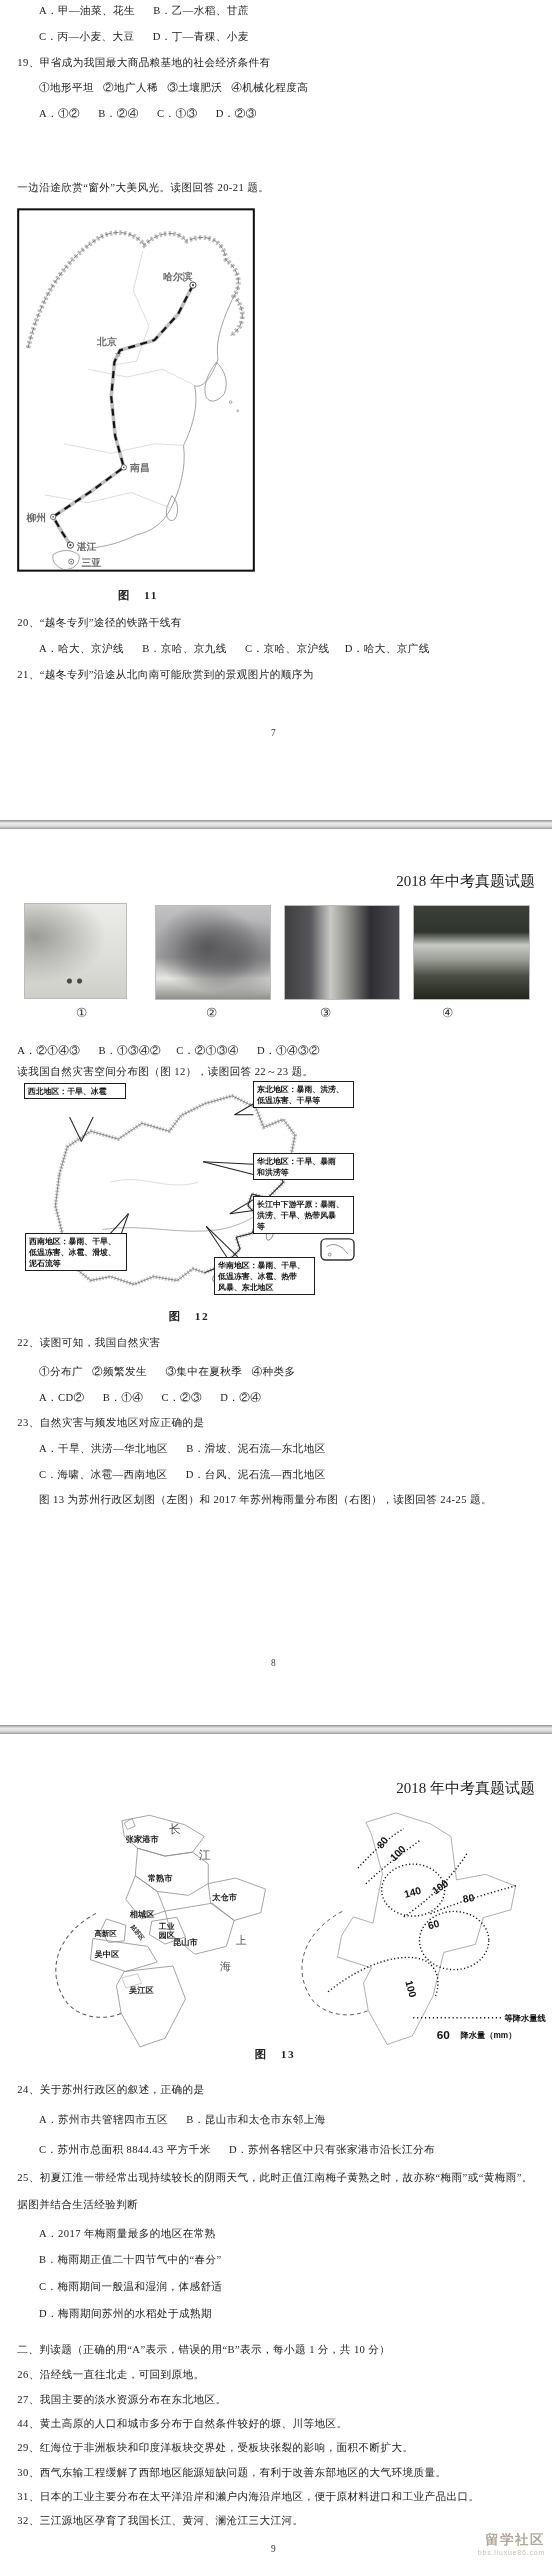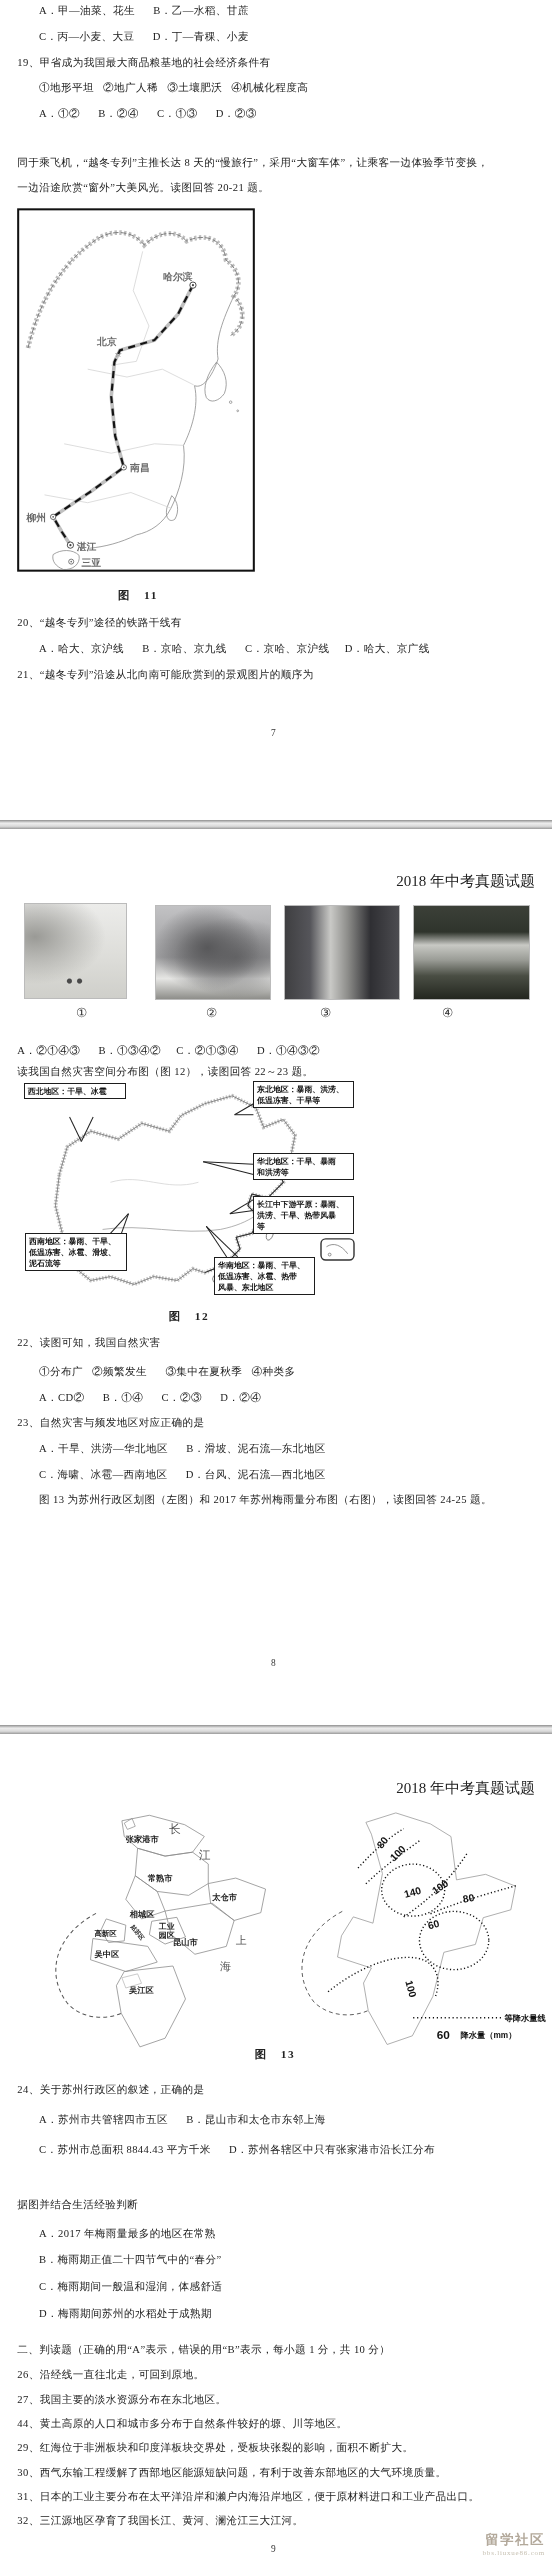--- a/index.html
+++ b/index.html
@@ -23,37 +23,36 @@
       linear-gradient(180deg,#c2c2c4 0%,#9e9ea0 55%,#e6e6e4 78%,#8e8e8a 100%);}
   .p3{background:
       linear-gradient(90deg,#3f3f41 0%,#55555a 22%,#c9c9c6 40%,#8d8d8a 55%,#2f2f33 75%,#4c4c50 100%),
       linear-gradient(180deg,#777 0%,#555 100%);}
   .p4{background:
       linear-gradient(180deg,#3c4038 0%,#2f342c 28%,#c8c9c4 42%,#9a9c96 58%,#4a4e44 75%,#23261f 100%);}
   .plabel{position:absolute;font-size:12.6px;color:#333;}
   .cbox{position:absolute;border:1.3px solid #1d1d1d;background:#fff;padding:1.6px 3.1px;
         font-family:"Liberation Sans","DejaVu Sans",sans-serif;font-size:7.9px;font-weight:bold;
         line-height:1.4;color:#111;z-index:3;}
-  .wm{position:absolute;text-align:right;font-family:Liberation Serif, serif;}
+  .wm{position:absolute;text-align:right;font-family:Liberation Sans, sans-serif;}
   .wm .t{font-size:13.4px;font-weight:bold;color:#b3a99b;letter-spacing:1.6px;}
   .wm .u{font-size:7px;color:#c7c0b2;letter-spacing:0.8px;}
   svg{position:absolute;overflow:visible;}
   svg text{font-family:"Liberation Sans","DejaVu Sans",sans-serif;}
 </style>
 </head>
 <body>
 
 <div id="canvas">
 
   <div class="line" style="left:39px;top:4.7px">A．甲—油菜、花生      B．乙—水稻、甘蔗</div>
   <div class="line" style="left:39px;top:31px">C．丙—小麦、大豆      D．丁—青稞、小麦</div>
   <div class="line" style="left:17.3px;top:57px">19、甲省成为我国最大商品粮基地的社会经济条件有</div>
   <div class="line" style="left:39px;top:82px">①地形平坦   ②地广人稀   ③土壤肥沃   ④机械化程度高</div>
   <div class="line" style="left:39px;top:108px">A．①②      B．②④      C．①③      D．②③</div>
-  <div class="line" style="left:17.3px;top:157px">同于乘飞机，“越冬专列”主推长达 8 天的“慢旅行”，采用“大窗车体”，让乘客一边体验季节变换，</div>
   <div class="line" style="left:17.3px;top:182px">一边沿途欣赏“窗外”大美风光。读图回答 20-21 题。</div>
 
   <svg style="left:17.3px;top:208px" width="238" height="364" viewBox="0 0 303 463">
     <rect x="1.5" y="1.5" width="300" height="460" fill="#fff" stroke="#111" stroke-width="2.6"></rect>
     <path d="M14,178 C28,120 55,72 98,42 C122,24 150,30 162,47 C178,31 202,26 216,42 C242,30 264,42 266,66 C282,77 287,97 276,112 C292,127 290,152 272,162" fill="none" stroke="#bdbdbd" stroke-width="6" stroke-dasharray="3 3"></path>
     <path d="M14,178 C28,120 55,72 98,42 C122,24 150,30 162,47 C178,31 202,26 216,42 C242,30 264,42 266,66 C282,77 287,97 276,112 C292,127 290,152 272,162" fill="none" stroke="#777" stroke-width="1.2" stroke-dasharray="7 3"></path>
     <path d="M276,112 C262,142 252,168 256,192 C248,216 236,230 226,226 C232,252 222,282 212,302 C216,332 206,362 196,382 C186,402 170,412 152,416 C132,426 112,431 92,433" fill="none" stroke="#8a8a8a" stroke-width="1"></path>
     <path d="M254,196 C264,206 270,221 264,236 C257,246 246,249 241,241 C236,229 242,211 254,196 Z" fill="none" stroke="#8a8a8a" stroke-width="1"></path>
     <circle cx="272" cy="247" r="1.6" fill="none" stroke="#8a8a8a"></circle>
     <circle cx="281" cy="258" r="1.1" fill="none" stroke="#8a8a8a"></circle>
@@ -222,20 +221,21 @@
     <line x1="150" y1="270" x2="262" y2="270" stroke="#111" stroke-width="2" stroke-dasharray="1.5 3.5"></line>
     <text x="266" y="274" font-size="10.5" font-weight="bold" fill="#111">等降水量线</text>
     <text x="180" y="297" font-size="15" font-weight="bold" fill="#111">60</text>
     <text x="210" y="296" font-size="10.5" font-weight="bold" fill="#111">降水量（mm）</text>
   </svg>
   <div class="caption" style="left:220px;top:2047px;width:110px">图　13</div>
 
   <div class="line" style="left:17.3px;top:2084px">24、关于苏州行政区的叙述，正确的是</div>
   <div class="line" style="left:39px;top:2114px">A．苏州市共管辖四市五区      B．昆山市和太仓市东邻上海</div>
   <div class="line" style="left:39px;top:2144px">C．苏州市总面积 8844.43 平方千米      D．苏州各辖区中只有张家港市沿长江分布</div>
+  <div class="line" style="left:17.3px;top:2172px">25、初夏江淮一带经常出现持续较长的阴雨天气，此时正值江南梅子黄熟之时，故亦称“梅雨”或“黄梅雨”。</div>
   <div class="line" style="left:17.3px;top:2199px">据图并结合生活经验判断</div>
   <div class="line" style="left:39px;top:2228px">A．2017 年梅雨量最多的地区在常熟</div>
   <div class="line" style="left:39px;top:2254px">B．梅雨期正值二十四节气中的“春分”</div>
   <div class="line" style="left:39px;top:2281px">C．梅雨期间一般温和湿润，体感舒适</div>
   <div class="line" style="left:39px;top:2308px">D．梅雨期间苏州的水稻处于成熟期</div>
   <div class="line" style="left:17.3px;top:2344px">二、判读题（正确的用“A”表示，错误的用“B”表示，每小题 1 分，共 10 分）</div>
   <div class="line" style="left:17.3px;top:2369px">26、沿经线一直往北走，可回到原地。</div>
   <div class="line" style="left:17.3px;top:2394px">27、我国主要的淡水资源分布在东北地区。</div>
   <div class="line" style="left:17.3px;top:2418px">44、黄土高原的人口和城市多分布于自然条件较好的塬、川等地区。</div>
   <div class="line" style="left:17.3px;top:2442px">29、红海位于非洲板块和印度洋板块交界处，受板块张裂的影响，面积不断扩大。</div>

